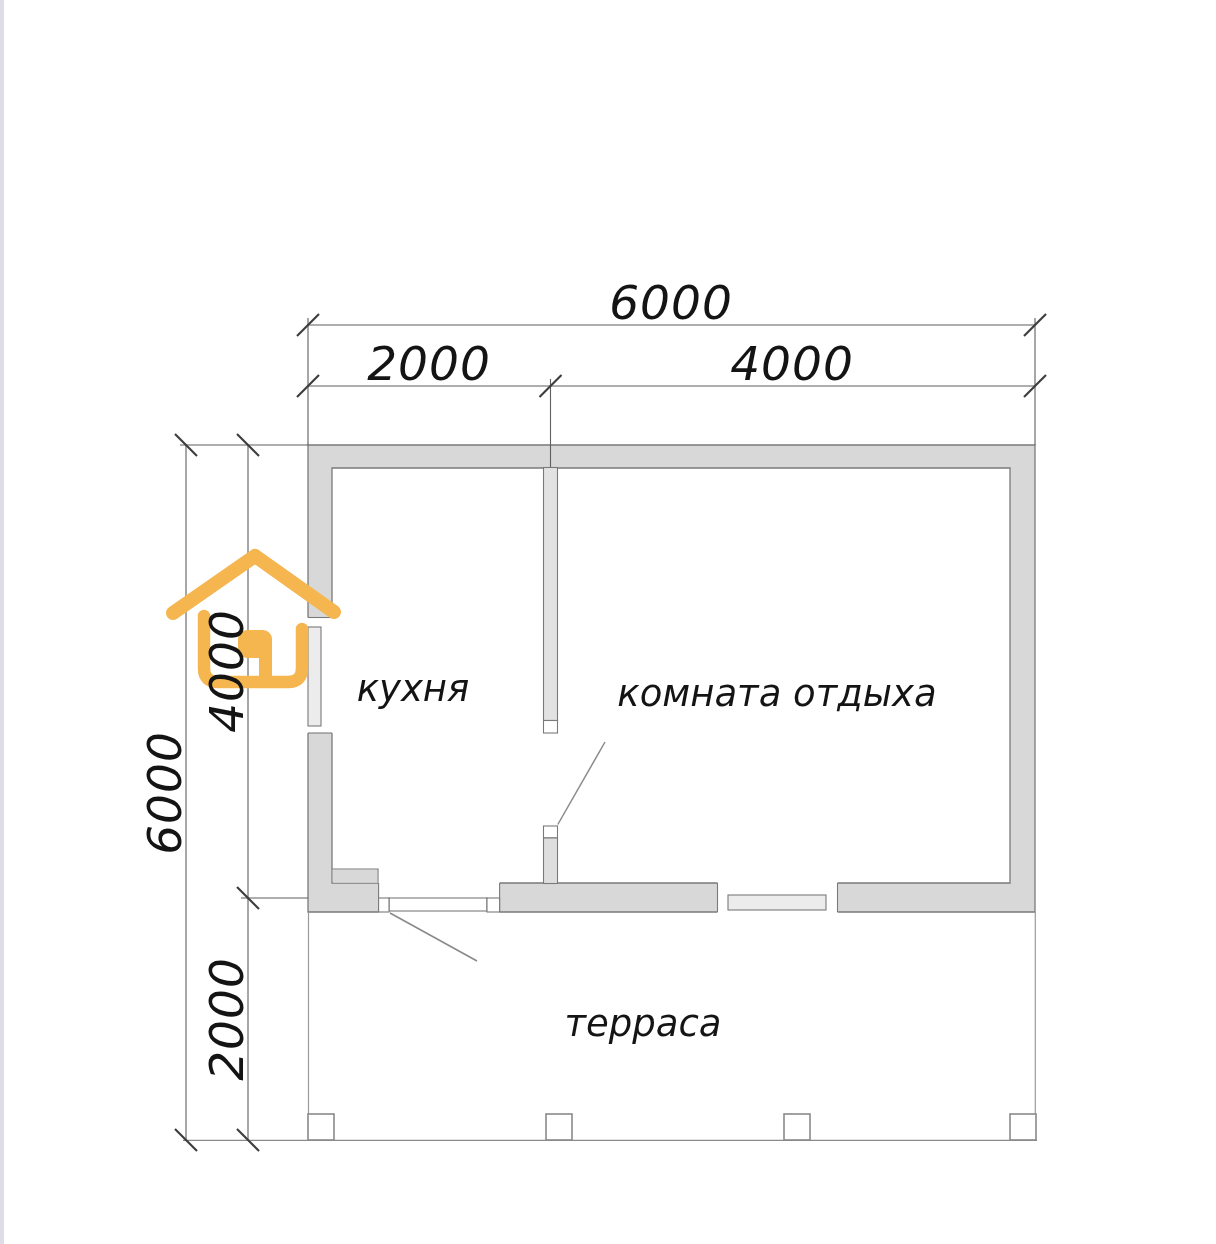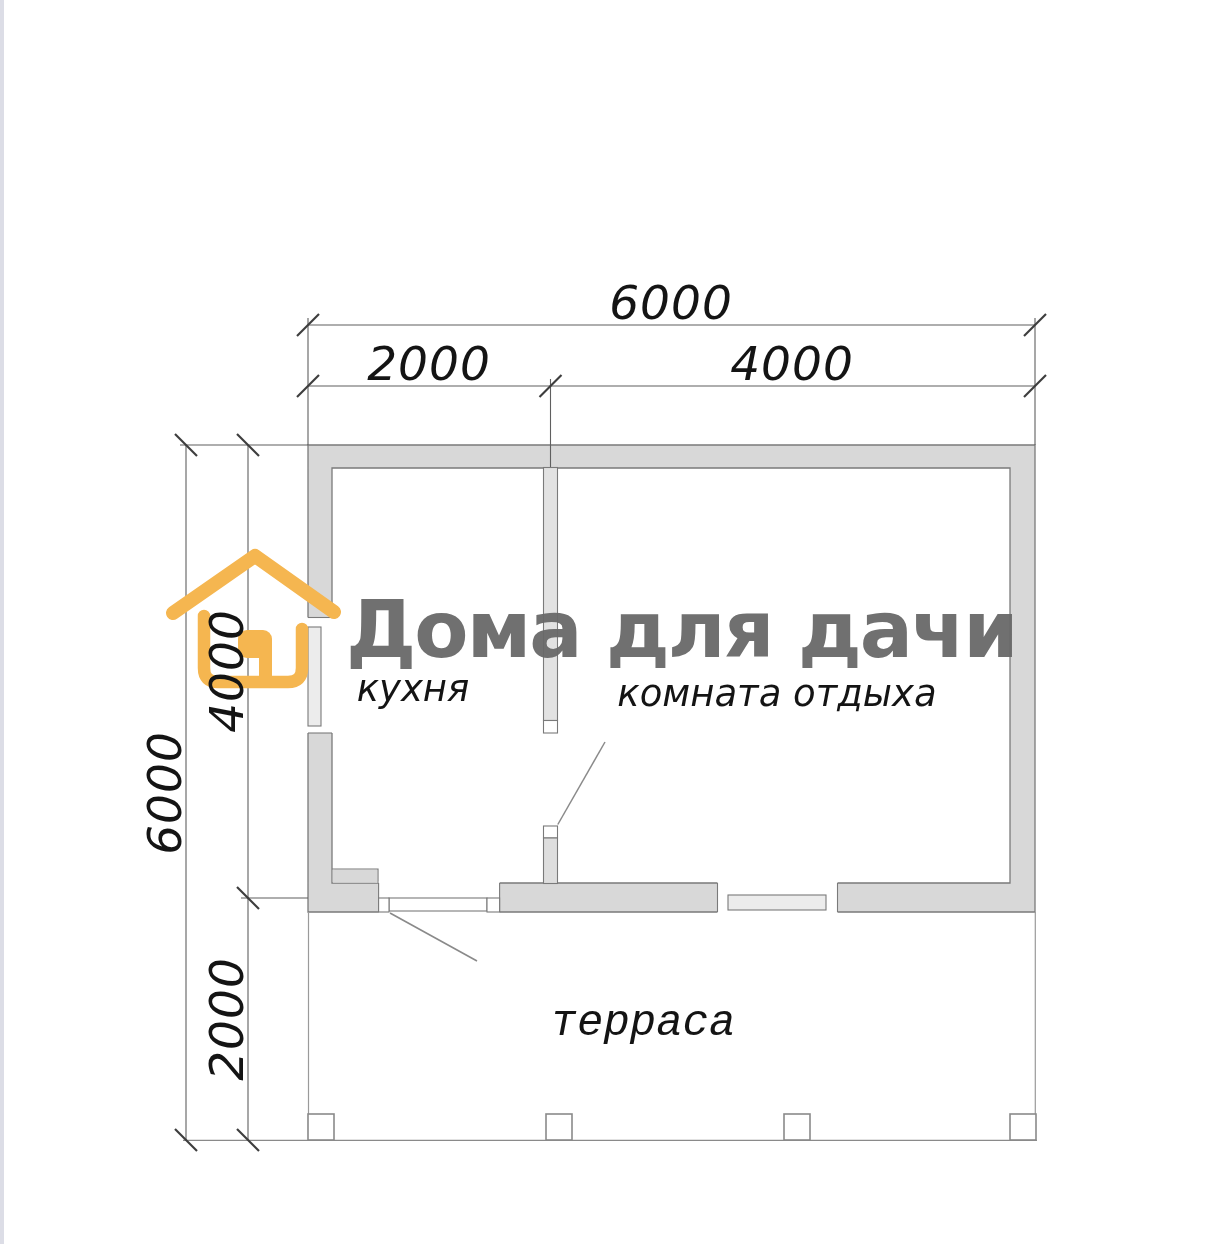--- a/index.html
+++ b/index.html
@@ -4,21 +4,21 @@
 <style>
   html,body{margin:0;padding:0;background:#ffffff;}
   #stage{position:relative;width:1216px;height:1244px;background:#ffffff;overflow:hidden;
          font-family:"DejaVu Sans","Liberation Sans",sans-serif;}
   #plan-svg{position:absolute;left:0;top:0;}
   .label{position:absolute;white-space:nowrap;transform:translate(-50%,-50%);
          font-style:italic;color:#141414;}
   .dim-label{font-size:47px;letter-spacing:1px;}
   .dim-label.vert{transform:translate(-50%,-50%) rotate(-90deg);}
   .room-label{font-size:37px;}
-  .room-label.terrace{font-size:44px;font-family:Liberation Mono, monospace;}
+  .room-label.terrace{font-size:37px;}
   #watermark-text{position:absolute;left:346px;top:591px;font-size:79px;font-weight:700;
          color:rgba(104,104,104,0.95);letter-spacing:-2px;white-space:nowrap;line-height:1;}
   #left-edge{position:absolute;left:0;top:0;width:4px;height:1244px;background:#dcdde6;}
 </style>
 </head>
 <body>
 
 <div id="stage">
 
   <div id="left-edge"></div>
@@ -105,21 +105,20 @@
       <line x1="1024" y1="397" x2="1046" y2="375"></line>
 
       <line x1="175" y1="434" x2="197" y2="456"></line>
       <line x1="237" y1="434" x2="259" y2="456"></line>
       <line x1="237" y1="887" x2="259" y2="909"></line>
       <line x1="175" y1="1129" x2="197" y2="1151"></line>
       <line x1="237" y1="1129" x2="259" y2="1151"></line>
     </g>
   </svg>
 
-  <div id="watermark-text">Дома для дачи</div>
 
   <svg width="1216" height="1244" viewBox="0 0 1216 1244" style="position:absolute;left:0;top:0">
     <g fill="none" stroke="#f5b650" stroke-linecap="round" stroke-linejoin="round">
       <path d="M173,613 L255,556 L334,612" stroke-width="14"></path>
       <path d="M204,616 L204,668 Q204,682 218,682 L288,682 Q302,682 302,668 L302,629" stroke-width="12.5"></path>
     </g>
     <g fill="#f5b650" stroke="none">
       <rect x="238" y="630" width="34" height="28" rx="9"></rect>
       <rect x="259" y="646" width="13" height="42" rx="4"></rect>
     </g>

